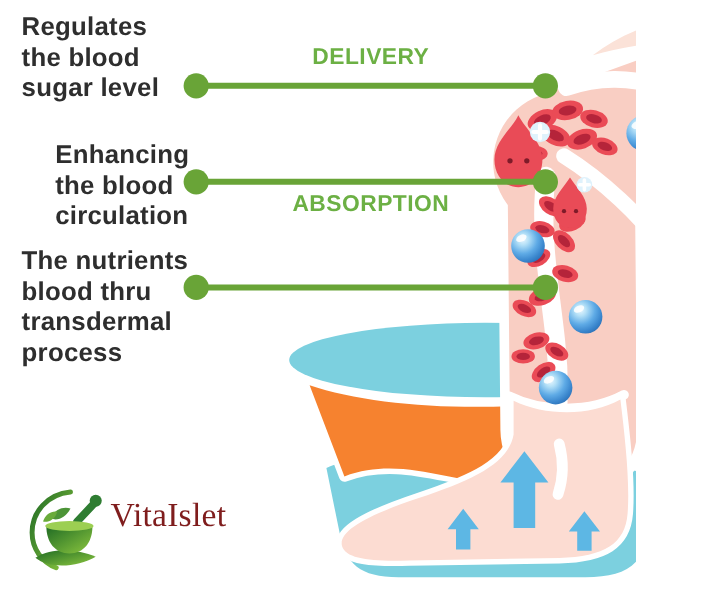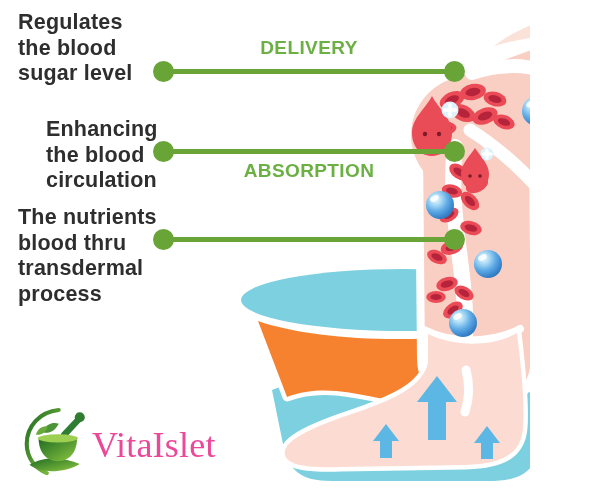--- a/index.html
+++ b/index.html
@@ -50,24 +50,24 @@
     width:21px;height:21px;
     border-radius:50%;
     background:#69a437;
     top:-8px;
   }
   .connector .dot-left{left:-10px;}
   .connector .dot-right{right:-10px;}
   .logo{position:absolute;left:24px;top:402px;width:240px;height:80px;}
   .logo .logo-icon{position:absolute;left:0;top:4px;}
   .brand-name{
-    position:absolute;left:68px;top:22px;
+    position:absolute;left:68px;top:12px;
     font-family:"Liberation Serif", serif;
-    font-size:36px;
-    color:#ec4899;
+    font-size:28px;
+    color:#7f1d1d;
     letter-spacing:0.2px;
   }
 </style>
 </head>
 <body>
 
 <div class="stage">
 
   <svg class="art" width="600" height="503" viewBox="0 0 600 503">
     <defs>

